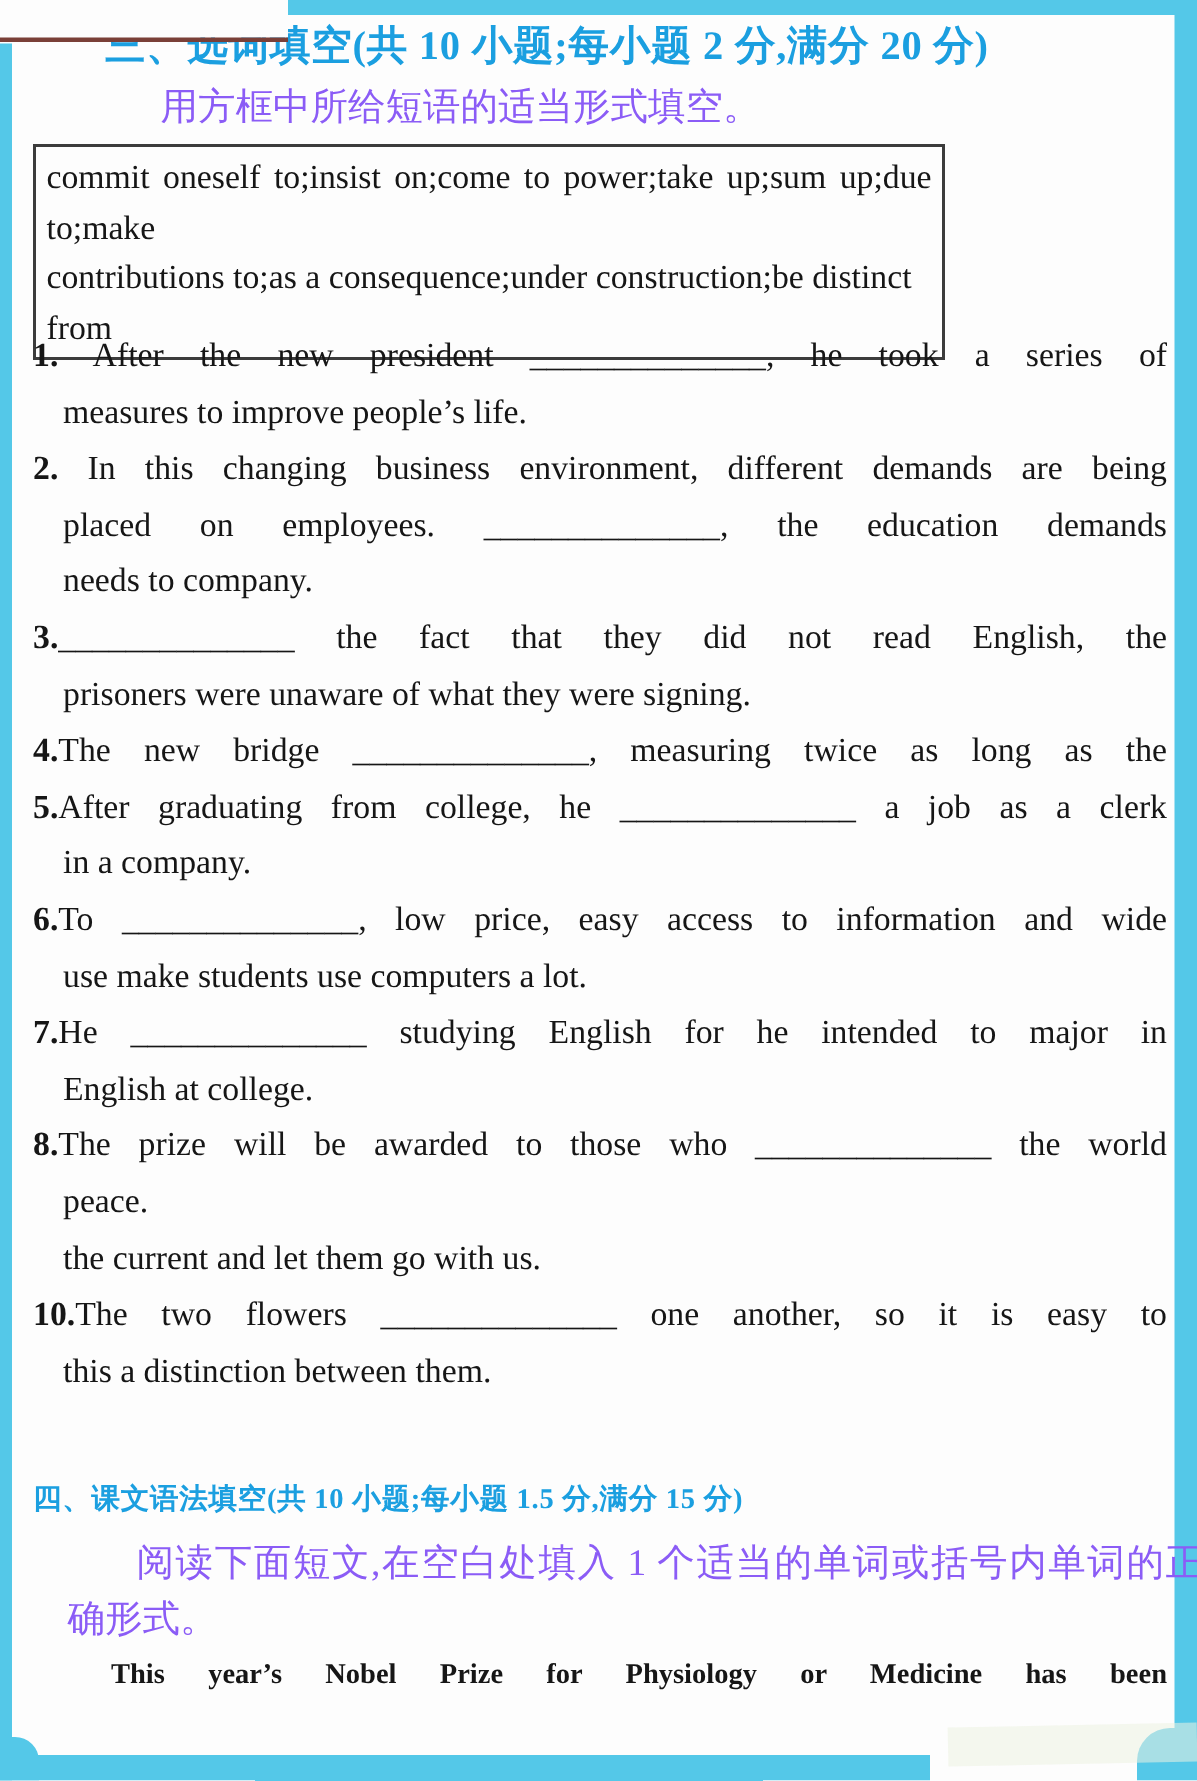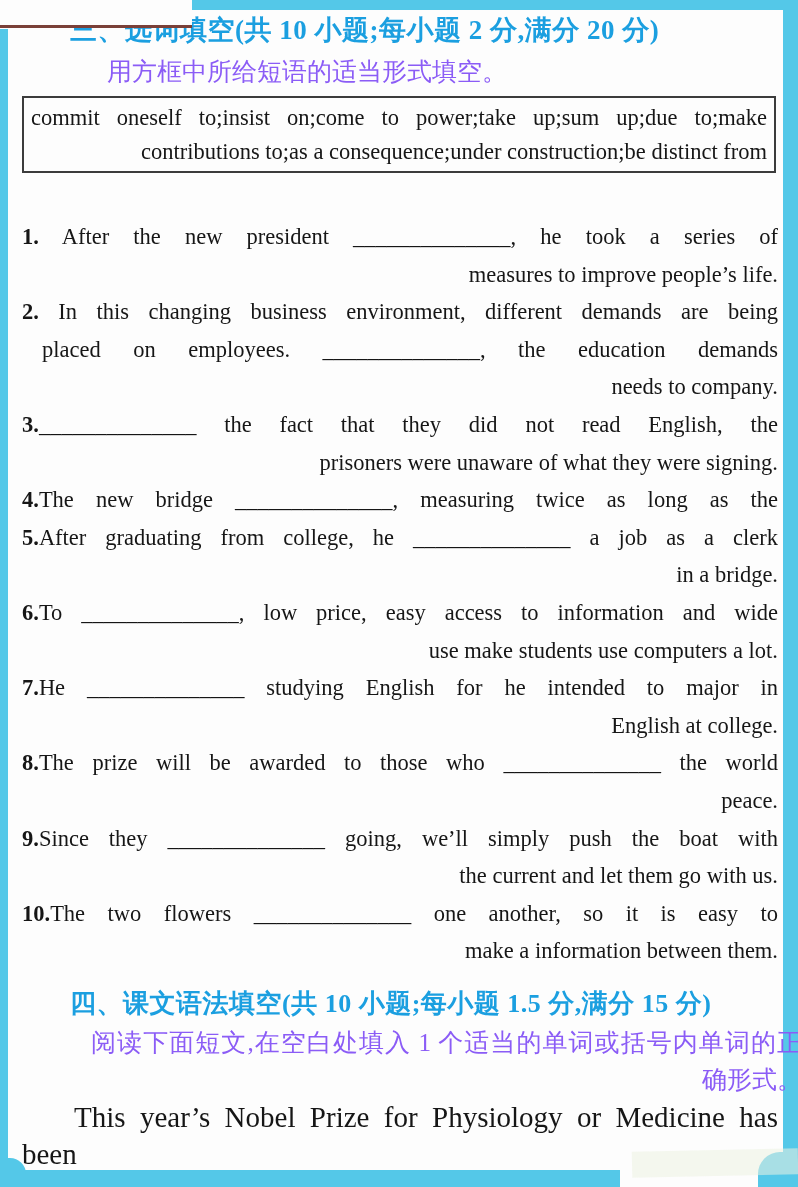--- a/index.html
+++ b/index.html
@@ -25,52 +25,52 @@
   .smudge { position:absolute; left:632px; top:1150px; width:166px; height:26px;
             background:rgba(236,243,226,0.55); transform:rotate(-1.2deg); z-index:7; }
 
   
   .sec-heading {
     position:absolute; z-index:1;
     font-weight:bold; color:#1b9fe0;
     white-space:nowrap; letter-spacing:0.5px;
   }
   .h-sec3 { left:25px; top:12px; font-size:27px;margin-left:45px; }
-  .h-sec4 { left:22px; top:986px; font-size:26px;margin-left:48px; }
+  .h-sec4 { left:22px; top:986px; font-size:19px; }
 
   
   .cn { font-size:25px; color:#8b5cf6; line-height:37px;margin-left:39px; }
   .s3-instruction { position:absolute; left:22px; top:53px; width:755px; text-indent:46px; }
   .s4-instruction { position:absolute; left:6px; top:1024px; width:757px; }
   .s4-instruction .line.indent { text-indent:46px; }
 
   
   .word-box {
-    position:absolute; left:22px; top:96px; width:754px;
+    position:absolute; left:22px; top:96px; width:608px;
     border:2px solid #3c3c3c; background:#fdfdfd;
     padding:3px 7px; font-size:22.5px; line-height:33.5px;
   }
 
   
-  .line { text-align:right; }
+  .line { text-align:left; }
   .line.full { text-align:justify; text-align-last:justify; -moz-text-align-last:justify; }
 
   
   .questions {
     position:absolute; left:22px; top:175px; width:756px;
     font-size:22.5px; line-height:37.6px;margin-top:43px;
   }
   .q { padding-left:20px; }
   .q .l1 { text-indent:-20px; }
   .qnum { font-weight:bold; }
 
   
   .s4-para {
     position:absolute; left:22px; top:1099px; width:756px;
-    font-size:29px; line-height:36.5px;
+    font-size:19px; line-height:36.5px;font-weight:bold;
   }
   .s4-para .line.indent { text-indent:52px; }
 </style>
 </head>
 <body>
 
 <div class="frame frame-top"></div>
 <div class="frame frame-right"></div>
 <div class="frame frame-corner-br"></div>
 <div class="frame frame-bottom"></div>
@@ -100,41 +100,40 @@
     </div>
     <div class="q">
       <div class="line full l1"><span class="qnum">3.</span>______________ the fact that they did not read English, the</div>
       <div class="line">prisoners were unaware of what they were signing.</div>
     </div>
     <div class="q">
       <div class="line full l1"><span class="qnum">4.</span>The new bridge ______________, measuring twice as long as the</div>
     </div>
     <div class="q">
       <div class="line full l1"><span class="qnum">5.</span>After graduating from college, he ______________ a job as a clerk</div>
-      <div class="line">in a bridge.</div>
+      <div class="line">in a company.</div>
     </div>
     <div class="q">
       <div class="line full l1"><span class="qnum">6.</span>To ______________, low price, easy access to information and wide</div>
       <div class="line">use make students use computers a lot.</div>
     </div>
     <div class="q">
       <div class="line full l1"><span class="qnum">7.</span>He ______________ studying English for he intended to major in</div>
       <div class="line">English at college.</div>
     </div>
     <div class="q">
       <div class="line full l1"><span class="qnum">8.</span>The prize will be awarded to those who ______________ the world</div>
       <div class="line">peace.</div>
     </div>
     <div class="q">
-      <div class="line full l1"><span class="qnum">9.</span>Since they ______________ going, we’ll simply push the boat with</div>
       <div class="line">the current and let them go with us.</div>
     </div>
     <div class="q">
       <div class="line full l1"><span class="qnum">10.</span>The two flowers ______________ one another, so it is easy to</div>
-      <div class="line">make a information between them.</div>
+      <div class="line">this a distinction between them.</div>
     </div>
   </div>
 
 <div class="sec-heading h-sec4">四、课文语法填空(共 10 小题;每小题 1.5 分,满分 15 分)</div>
 <div class="cn s4-instruction">
     <div class="line full indent">阅读下面短文,在空白处填入 1 个适当的单词或括号内单词的正</div>
     <div class="line">确形式。</div>
   </div>
 <div class="s4-para">
     <div class="line full indent">This year’s Nobel Prize for Physiology or Medicine has been</div>

